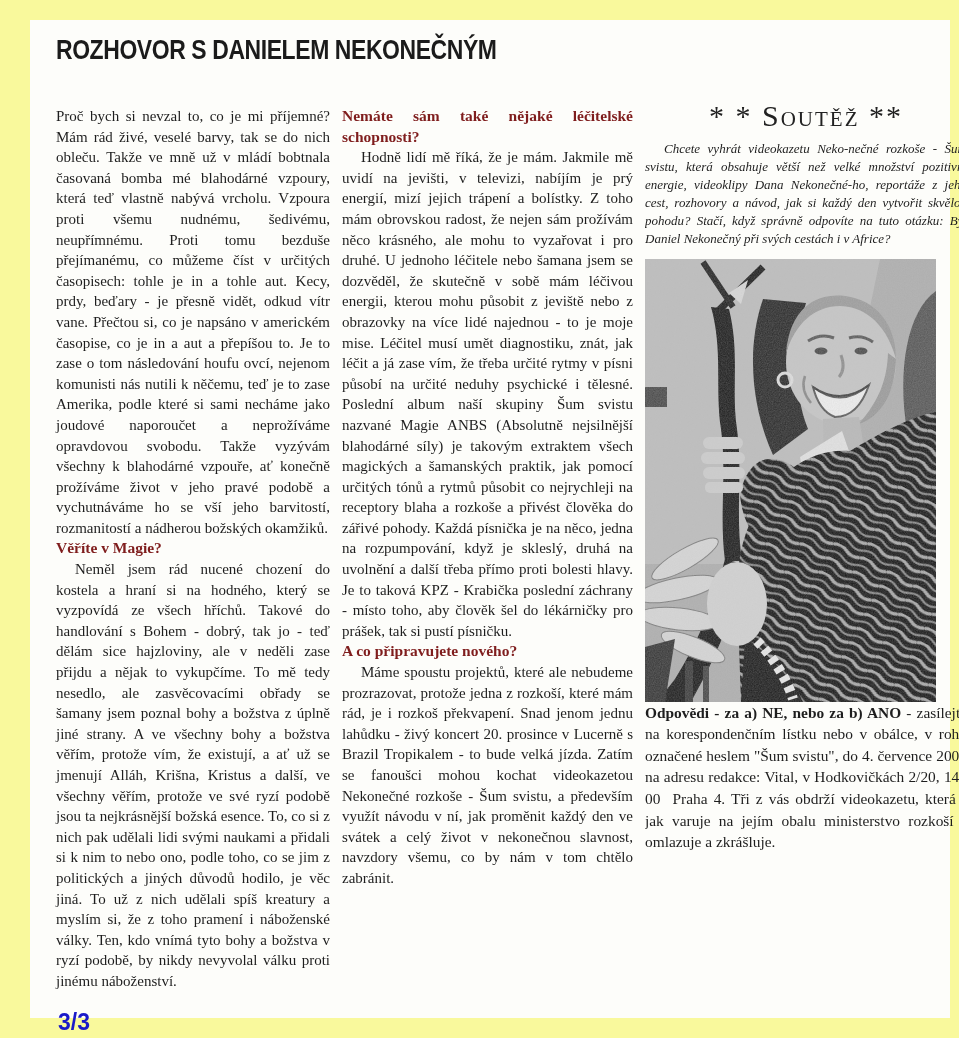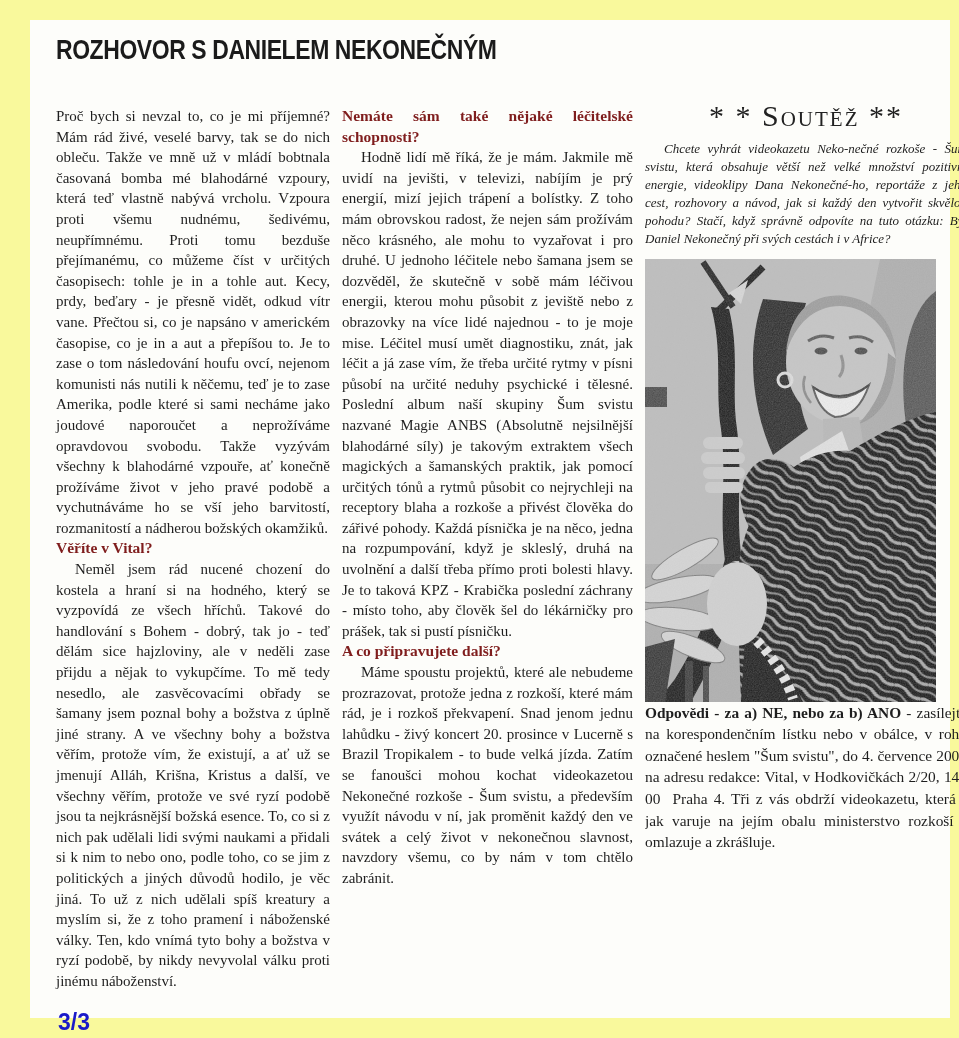--- a/index.html
+++ b/index.html
@@ -70,28 +70,28 @@
 <body>
 
 <div class="page">
 
   <div class="article-title">ROZHOVOR S DANIELEM NEKONEČNÝM</div>
 
   <div class="columns">
 
     <div class="col col-1">
       <p class="no-indent">Proč bych si nevzal to, co je mi příjemné? Mám rád živé, veselé barvy, tak se do nich obleču. Takže ve mně už v mládí bobtnala časovaná bomba mé blahodárné vzpoury, která teď vlastně nabývá vrcholu. Vzpoura proti všemu nudnému, šedivému, neupřímnému. Proti tomu bezduše přejímanému, co můžeme číst v určitých časopisech: tohle je in a tohle aut. Kecy, prdy, beďary - je přesně vidět, odkud vítr vane. Přečtou si, co je napsáno v americkém časopise, co je in a aut a přepíšou to. Je to zase o tom následování houfu ovcí, nejenom komunisti nás nutili k něčemu, teď je to zase Amerika, podle které si sami necháme jako joudové naporoučet a neprožíváme opravdovou svobodu. Takže vyzývám všechny k blahodárné vzpouře, ať konečně prožíváme život v jeho pravé podobě a vychutnáváme ho se vší jeho barvitostí, rozmanitostí a nádherou božských okamžiků.</p>
-      <h3>Věříte v Vital?</h3>
+      <h3>Věříte v Magie?</h3>
       <p>Neměl jsem rád nucené chození do kostela a hraní si na hodného, který se vyzpovídá ze všech hříchů. Takové do handlování s Bohem - dobrý, tak jo - teď dělám sice hajzloviny, ale v neděli zase přijdu a nějak to vykupčíme. To mě tedy nesedlo, ale zasvěcovacími obřady se šamany jsem poznal bohy a božstva z úplně jiné strany. A ve všechny bohy a božstva věřím, protože vím, že existují, a ať už se jmenují Alláh, Krišna, Kristus a další, ve všechny věřím, protože ve své ryzí podobě jsou ta nejkrásnější božská esence. To, co si z nich pak udělali lidi svými naukami a přidali si k nim to nebo ono, podle toho, co se jim z politických a jiných důvodů hodilo, je věc jiná. To už z nich udělali spíš kreatury a myslím si, že z toho pramení i náboženské války. Ten, kdo vnímá tyto bohy a božstva v ryzí podobě, by nikdy nevyvolal válku proti jinému náboženství.</p>
     </div>
 
     <div class="col col-2">
       <h3>Nemáte sám také nějaké léčitelské schopnosti?</h3>
       <p>Hodně lidí mě říká, že je mám. Jakmile mě uvidí na jevišti, v televizi, nabíjím je prý energií, mizí jejich trápení a bolístky. Z toho mám obrovskou radost, že nejen sám prožívám něco krásného, ale mohu to vyzařovat i pro druhé. U jednoho léčitele nebo šamana jsem se dozvěděl, že skutečně v sobě mám léčivou energii, kterou mohu působit z jeviště nebo z obrazovky na více lidé najednou - to je moje mise. Léčitel musí umět diagnostiku, znát, jak léčit a já zase vím, že třeba určité rytmy v písni působí na určité neduhy psychické i tělesné. Poslední album naší skupiny Šum svistu nazvané Magie ANBS (Absolutně nejsilnější blahodárné síly) je takovým extraktem všech magických a šamanských praktik, jak pomocí určitých tónů a rytmů působit co nejrychleji na receptory blaha a rozkoše a přivést člověka do zářivé pohody. Každá písnička je na něco, jedna na rozpumpování, když je skleslý, druhá na uvolnění a další třeba přímo proti bolesti hlavy. Je to taková KPZ - Krabička poslední záchrany - místo toho, aby člověk šel do lékárničky pro prášek, tak si pustí písničku.</p>
-      <h3>A co připravujete další?</h3>
+      <h3>A co připravujete nového?</h3>
       <p>Máme spoustu projektů, které ale nebudeme prozrazovat, protože jedna z rozkoší, které mám rád, je i rozkoš překvapení. Snad jenom jednu lahůdku - živý koncert 20. prosince v Lucerně s Brazil Tropikalem - to bude velká jízda. Zatím se fanoušci mohou kochat videokazetou Nekonečné rozkoše - Šum svistu, a především využít návodu v ní, jak proměnit každý den ve svátek a celý život v nekonečnou slavnost, navzdory všemu, co by nám v tom chtělo zabránit.</p>
     </div>
 
     <div class="col col-3">
       <h2 class="contest-title">* * Soutěž **</h2>
       <p class="contest-text">Chcete vyhrát videokazetu Neko-nečné rozkoše - Šum svistu, která obsahuje větší než velké množství pozitivní energie, videoklipy Dana Nekonečné-ho, reportáže z jeho cest, rozhovory a návod, jak si každý den vytvořit skvělou pohodu? Stačí, když správně odpovíte na tuto otázku: Byl Daniel Nekonečný při svých cestách i v Africe?</p>
 
       <div class="photo-wrap">
         <svg viewBox="0 0 291 443" xmlns="http://www.w3.org/2000/svg">
           <defs>

